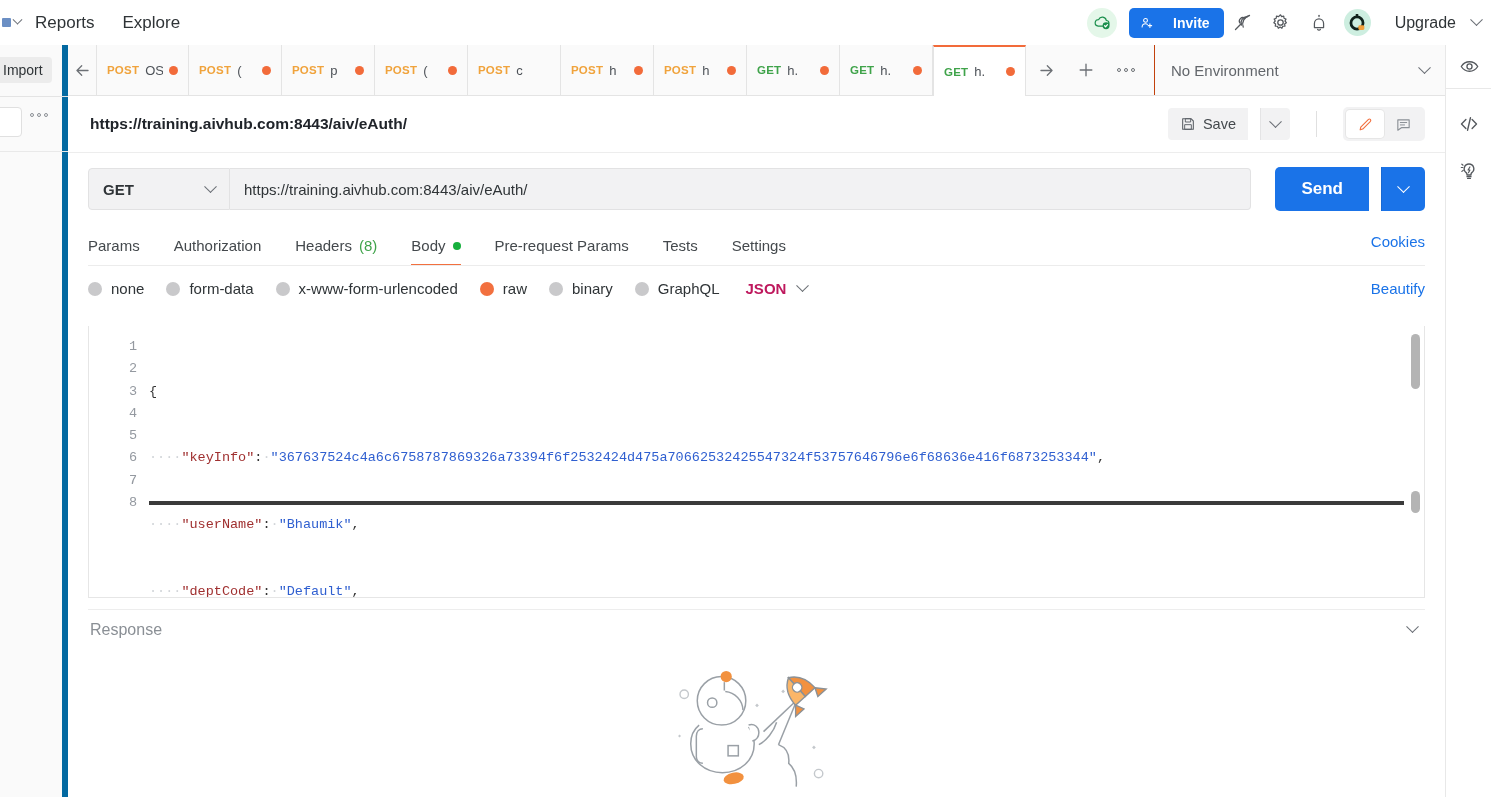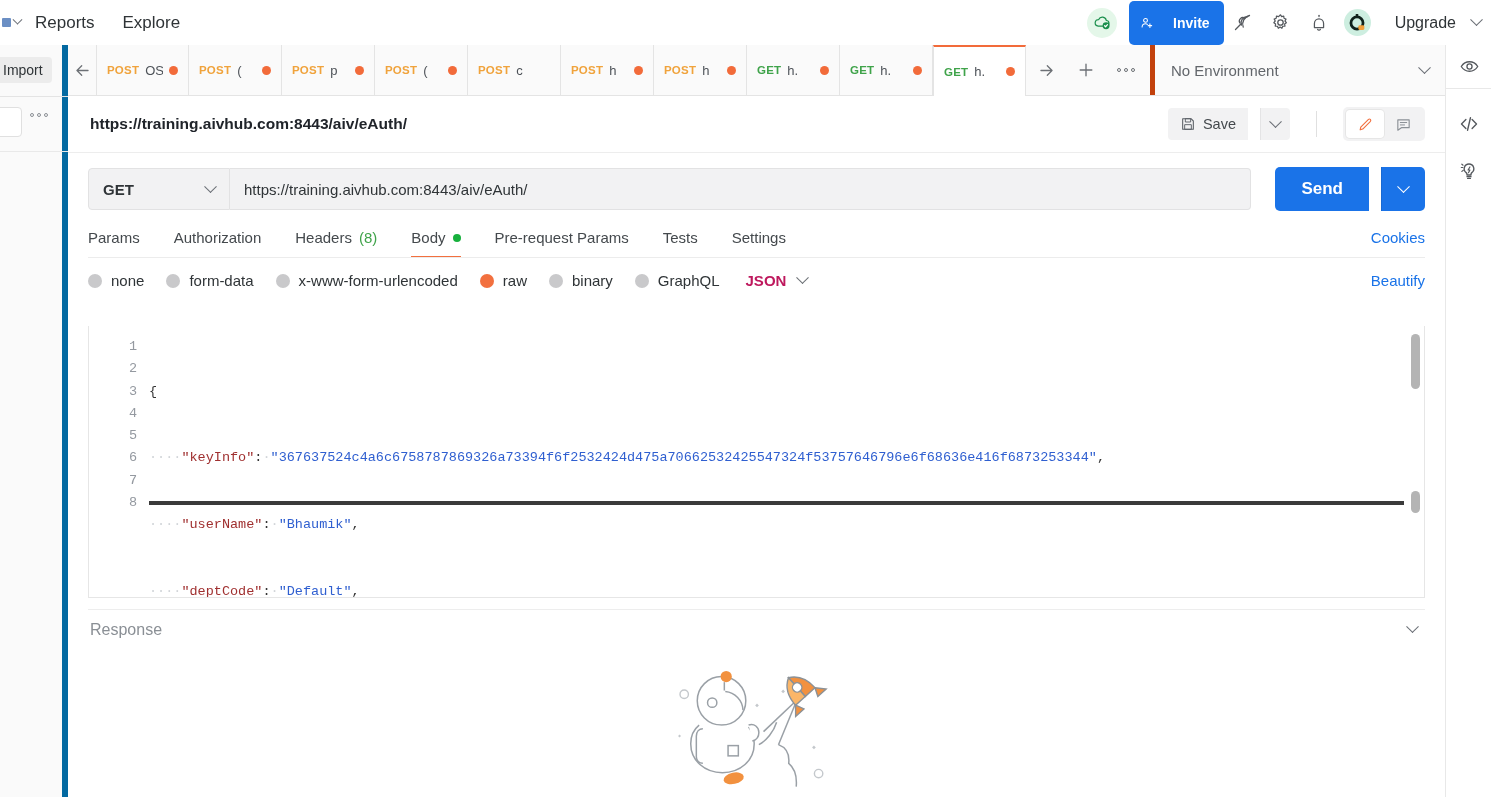--- a/index.html
+++ b/index.html
@@ -46,21 +46,21 @@
   .tb-right {
     position: absolute; right: 0; top: 0; height: 45px;
     display: flex; align-items: center; gap: 0px;
   }
   .cloud-ok {
     width: 30px; height: 30px; border-radius: 50%; background: #e4f7e9;
     display: flex; align-items: center; justify-content: center; margin-right: 12px;
   }
   .invite-btn {
     background: #1a73e8; color: #fff; border: none; border-radius: 5px;
-    height: 44px; padding: 0 14px 0 11px; font-family: inherit; font-size: 14px;
+    height: 30px; padding: 0 14px 0 11px; font-family: inherit; font-size: 14px;
     font-weight: bold; display: flex; align-items: center; gap: 19px; cursor: pointer;
   }
   .ic-btn {
     width: 38px; height: 45px; display: flex; align-items: center;
     justify-content: center; cursor: pointer;
   }
   .avatar {
     width: 27px; height: 27px; border-radius: 50%;
     background: #cdeee0; margin: 0 8px 0 6px; position: relative;
     display: flex; align-items: center; justify-content: center; cursor: pointer;
@@ -126,21 +126,21 @@
   .meth.post { color: #f0a33c; }
   .meth.get  { color: #3fa34a; }
   .tname { font-size: 13px; color: #4d5258; white-space: nowrap; overflow: hidden; flex: 1; }
   .dot-unsaved { width: 9px; height: 9px; border-radius: 50%; background: #f26b3a; flex: none; }
   .tab-action {
     width: 40px; display: flex; align-items: center; justify-content: center;
     cursor: pointer; flex: none;
   }
   .tabbar-right {
     position: absolute; right: 0; top: 0; height: 50px; display: flex; align-items: center;
-    border-left: 5px solid #c2410c; background: #fafafa;
+    border-left: 1px solid #c2410c; background: #fafafa;
   }
   .env-sel {
     width: 290px; height: 50px; display: flex; align-items: center;
     justify-content: space-between; padding: 0 16px; cursor: pointer;
   }
   .env-sel span { font-size: 15px; color: #62666b; }
 
   
   .main {
     position: absolute; top: 96px; left: 68px; width: 1377px; height: 701px; background: #fff;
@@ -196,21 +196,21 @@
     display: flex; align-items: center; justify-content: center; cursor: pointer;
     border-left: 1px solid #1769d3;
   }
 
   
   .reqtabs {
     display: flex; align-items: center; padding: 18px 20px 0 20px; gap: 0; position: relative;
   }
   .rtab {
     font-size: 15px; color: #44494d; padding: 0 17px 12px 17px; cursor: pointer;
-    display: flex; align-items: center; gap: 7px; position: relative;
+    display: flex; align-items: center; gap: 7px; position: relative; margin-top: 8px;
   }
   .rtab:first-child { padding-left: 0; }
   .rtab .cnt { color: #3fa34a; }
   .rtab .gdot { width: 8px; height: 8px; border-radius: 50%; background: #17b03d; }
   .rtab.active::after {
     content: ""; position: absolute; left: 17px; right: 17px; bottom: 0;
     height: 2px; background: #f2703f;
   }
   .cookies-link {
     margin-left: auto; font-size: 15px; color: #1a73e8; cursor: pointer; padding-bottom: 12px;

